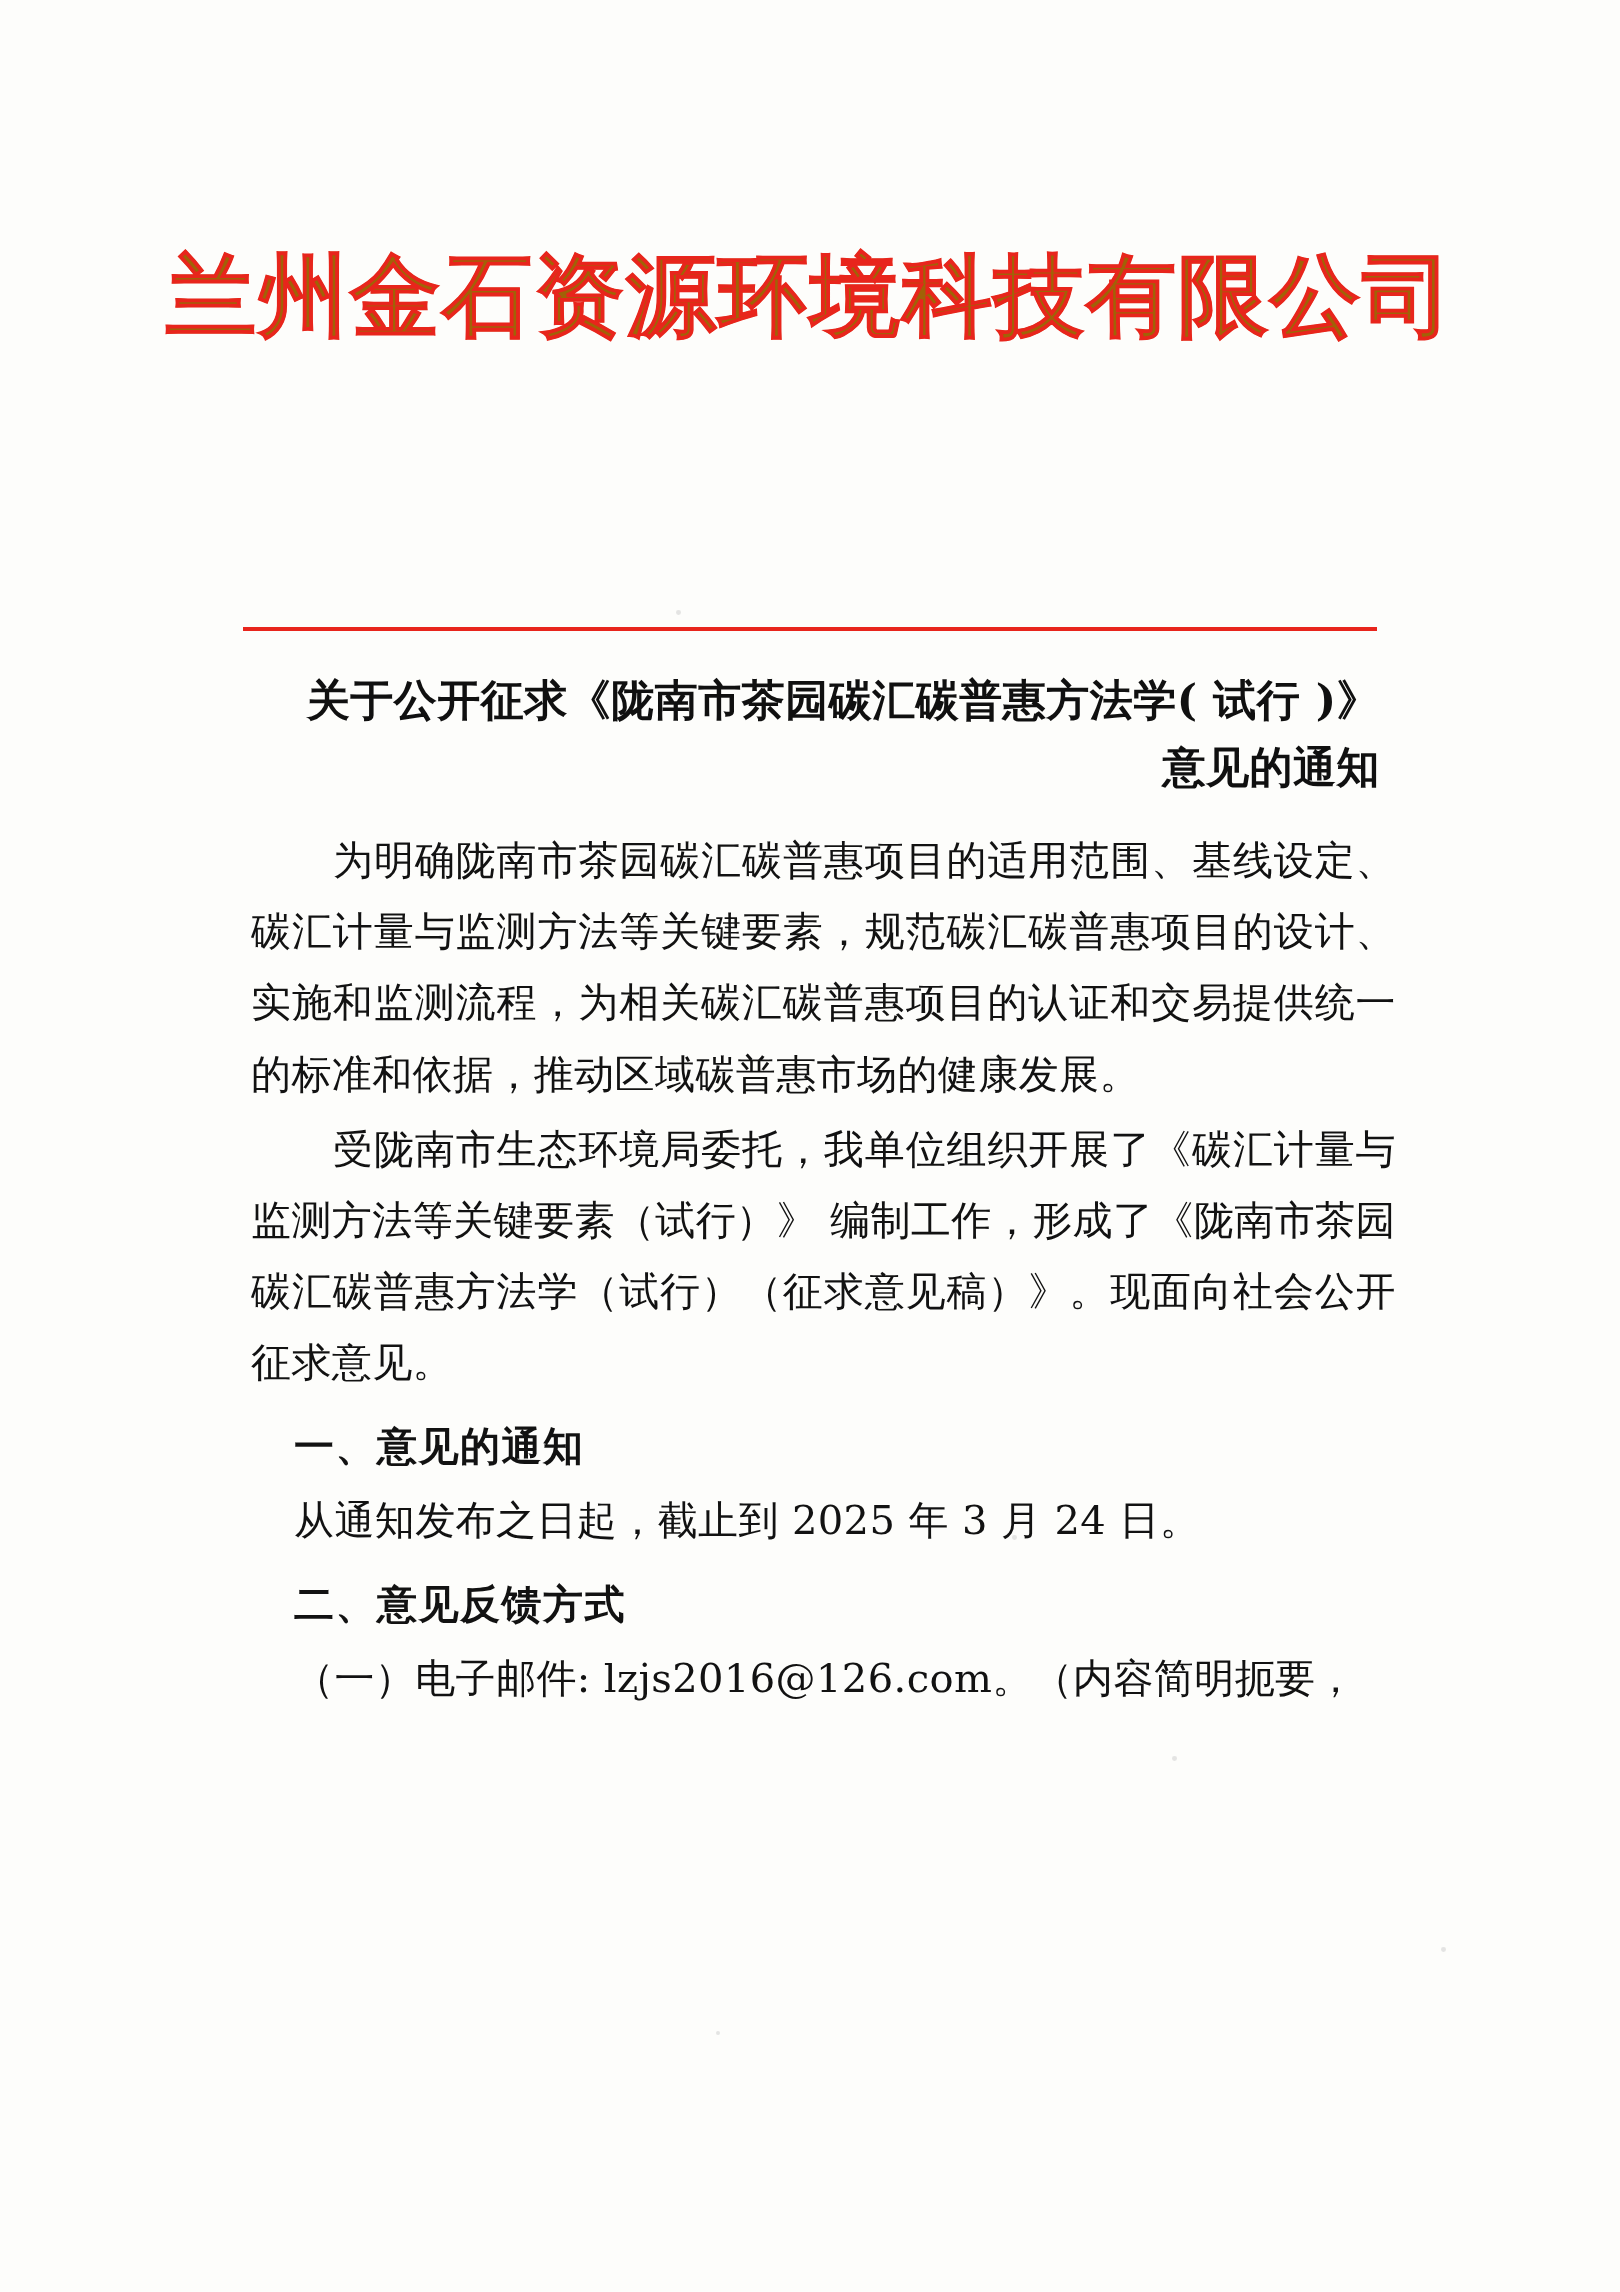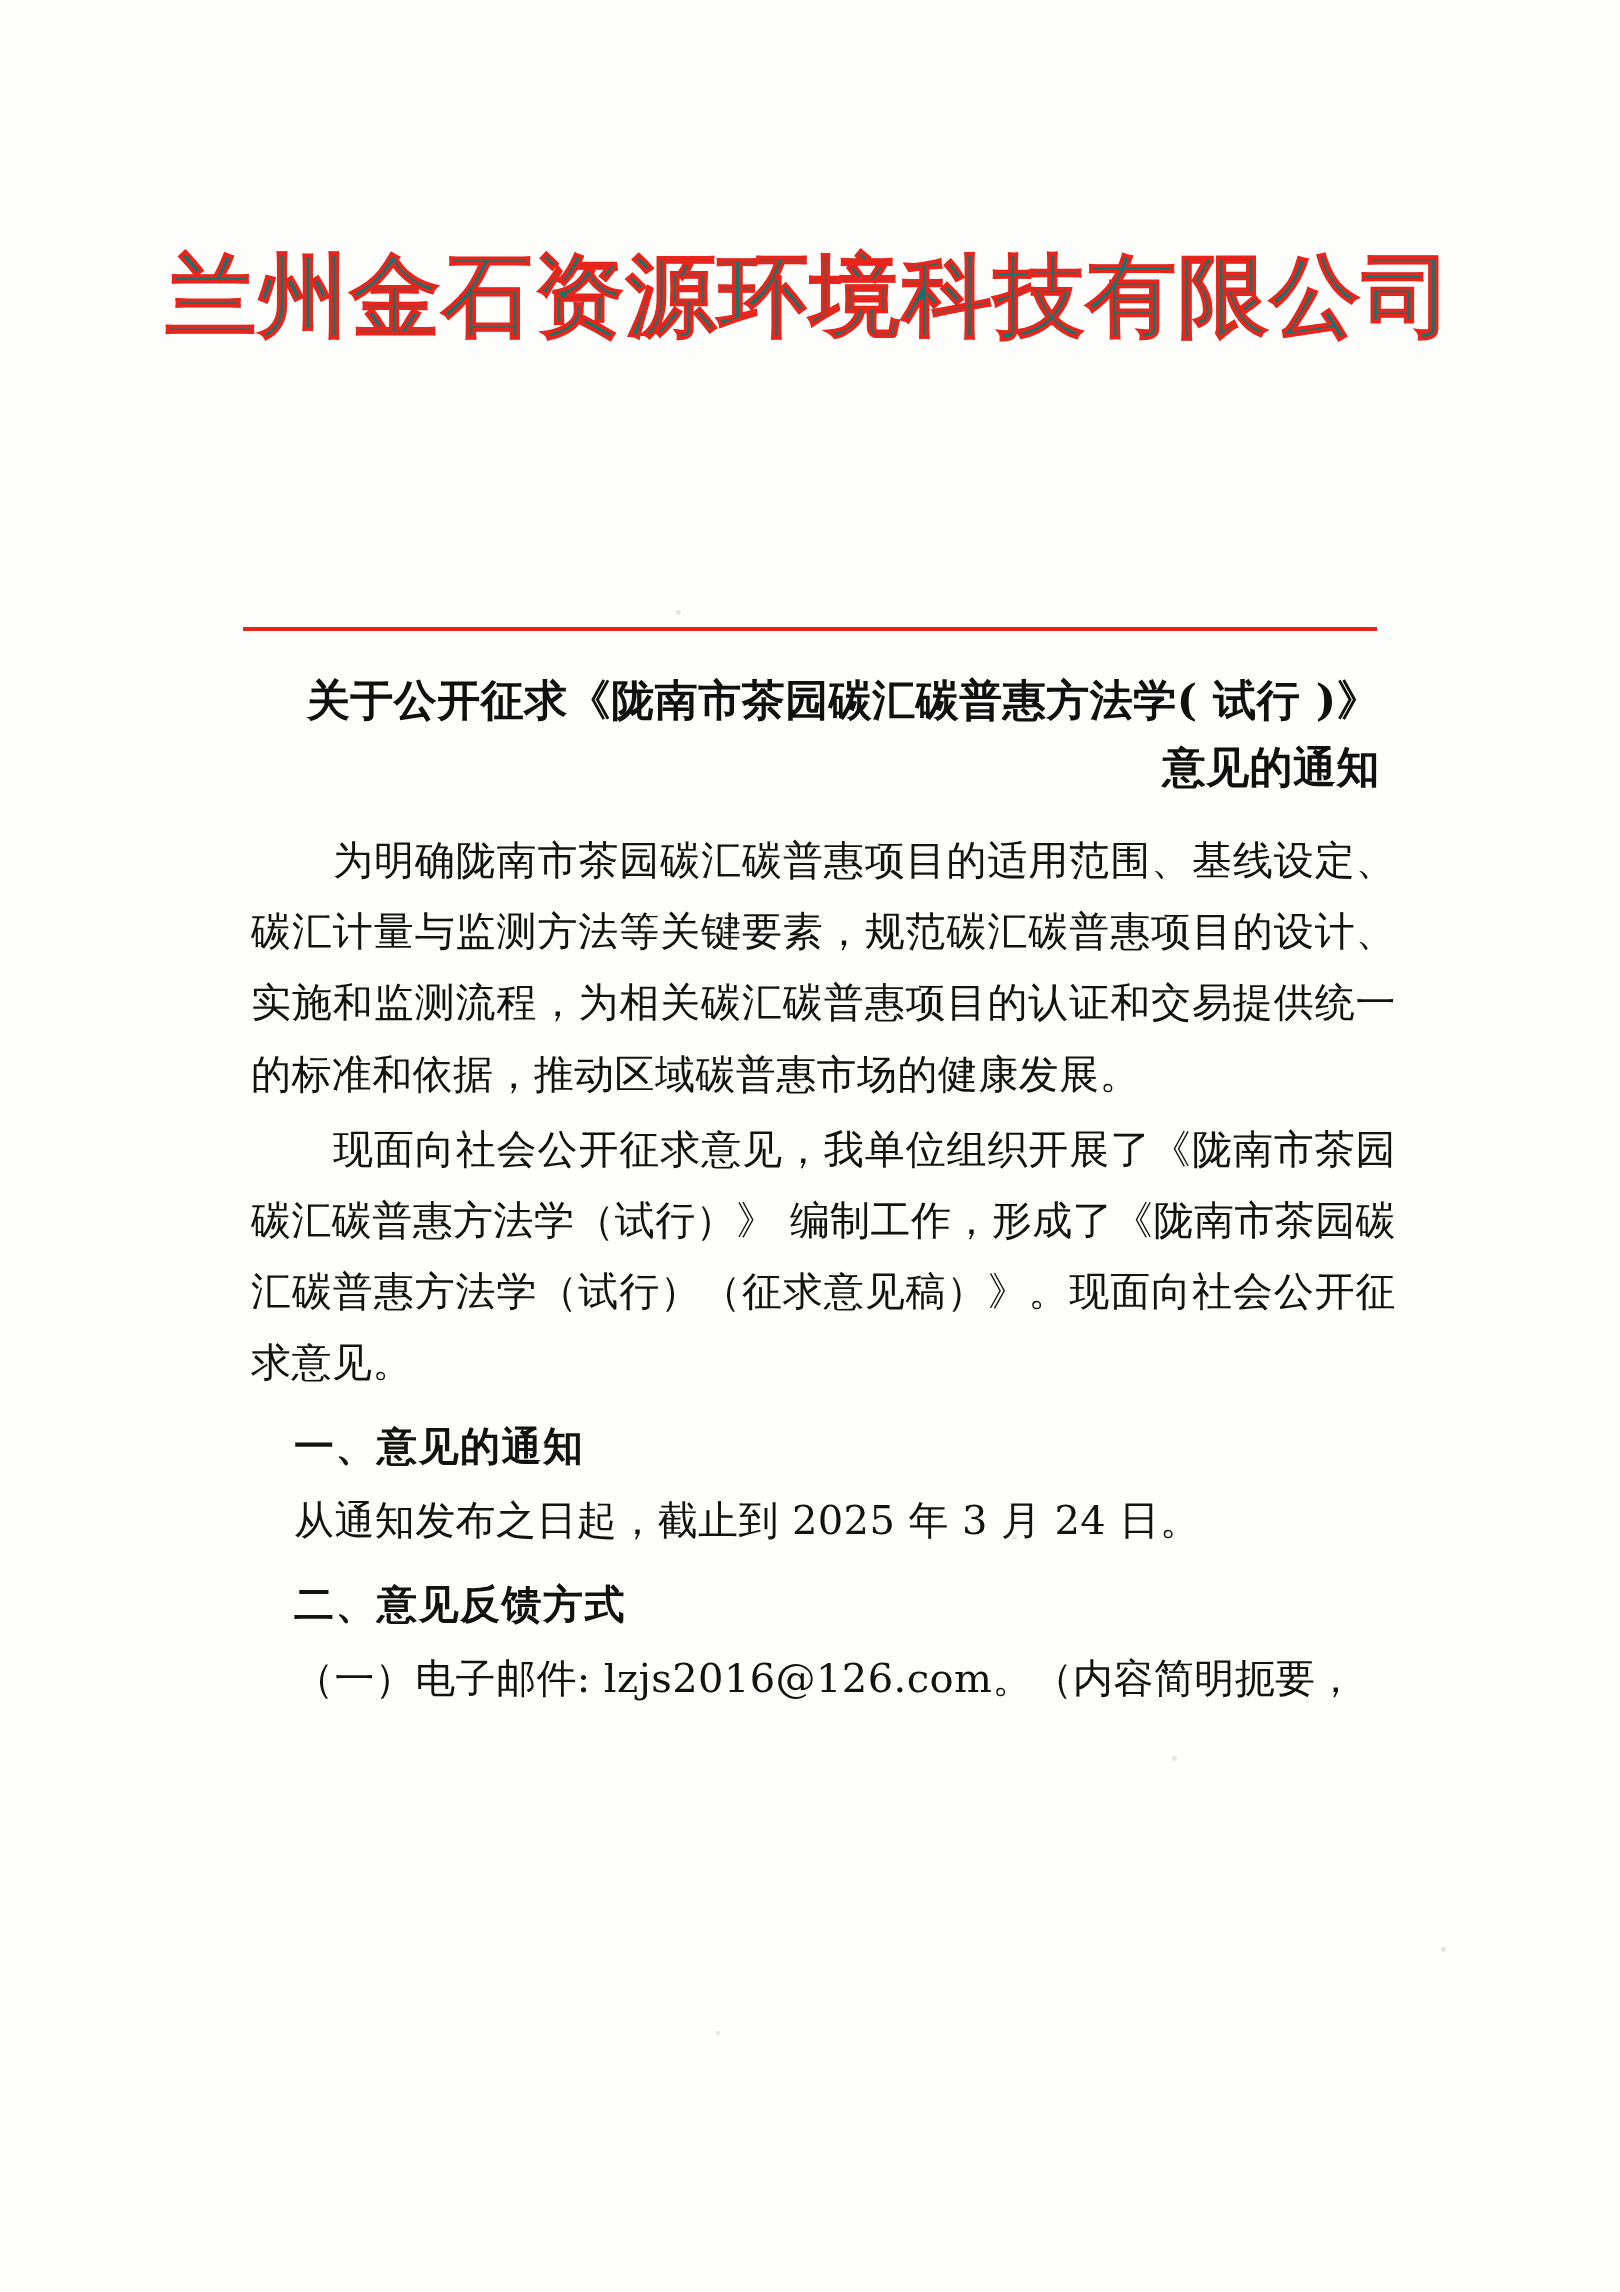--- a/index.html
+++ b/index.html
@@ -25,21 +25,21 @@
     top: 250px;
     left: 0;
     width: 100%;
     text-align: center;
   }
   .letterhead-title {
     font-family: "DejaVu Serif", serif;
     font-weight: bold;
     font-size: 90px;
     letter-spacing: 2px;
-    color: #0f766e;
+    color: #a16207;
     -webkit-text-stroke: 1px #e8251c;
     line-height: 1;
     white-space: nowrap;
   }
   .rule {
     position: absolute;
     left: 243px;
     right: 243px;
     top: 627px;
     height: 3.9px;
@@ -110,21 +110,21 @@
 
   <div class="rule"></div>
 
   <div class="doc-title">
     <span>关于公开征求《陇南市茶园碳汇碳普惠方法学( 试行 )》</span>
     <span class="line2">意见的通知</span>
   </div>
 
   <div class="body-text">
     <p class="para">为明确陇南市茶园碳汇碳普惠项目的适用范围、基线设定、碳汇计量与监测方法等关键要素，规范碳汇碳普惠项目的设计、实施和监测流程，为相关碳汇碳普惠项目的认证和交易提供统一的标准和依据，推动区域碳普惠市场的健康发展。</p>
-    <p class="para">现面向社会公开征求意见，我单位组织开展了《陇南市茶园碳汇碳普惠方法学（试行）》 编制工作，形成了《陇南市茶园碳汇碳普惠方法学（试行）（征求意见稿）》。现面向社会公开征求意见。</p>
+    <p class="para">受陇南市生态环境局委托，我单位组织开展了《碳汇计量与监测方法等关键要素（试行）》 编制工作，形成了《陇南市茶园碳汇碳普惠方法学（试行）（征求意见稿）》。现面向社会公开征求意见。</p>
 
     <p class="sec-head">一、意见的通知</p>
     <p class="plain">从通知发布之日起，截止到 2025 年 3 月 24 日。</p>
 
     <p class="sec-head">二、意见反馈方式</p>
 
     <p class="plain mono-inline">（一）电子邮件: lzjs2016@126.com。（内容简明扼要，</p>
   </div>
 
   <div class="speck" style="left:676px; top:610px; width:4.9px; height:4.9px;"></div>

